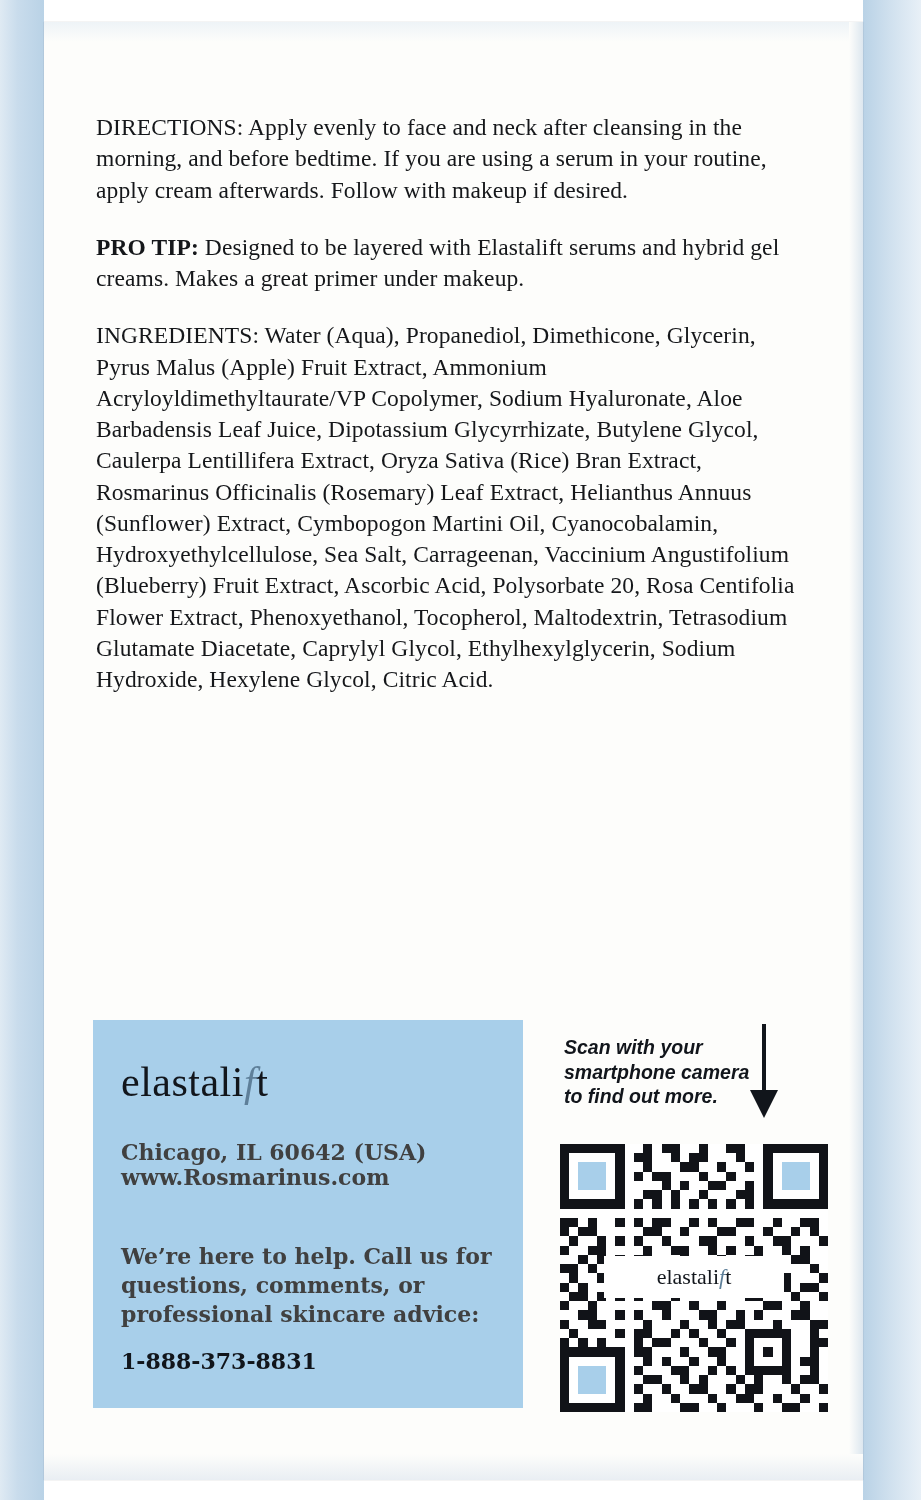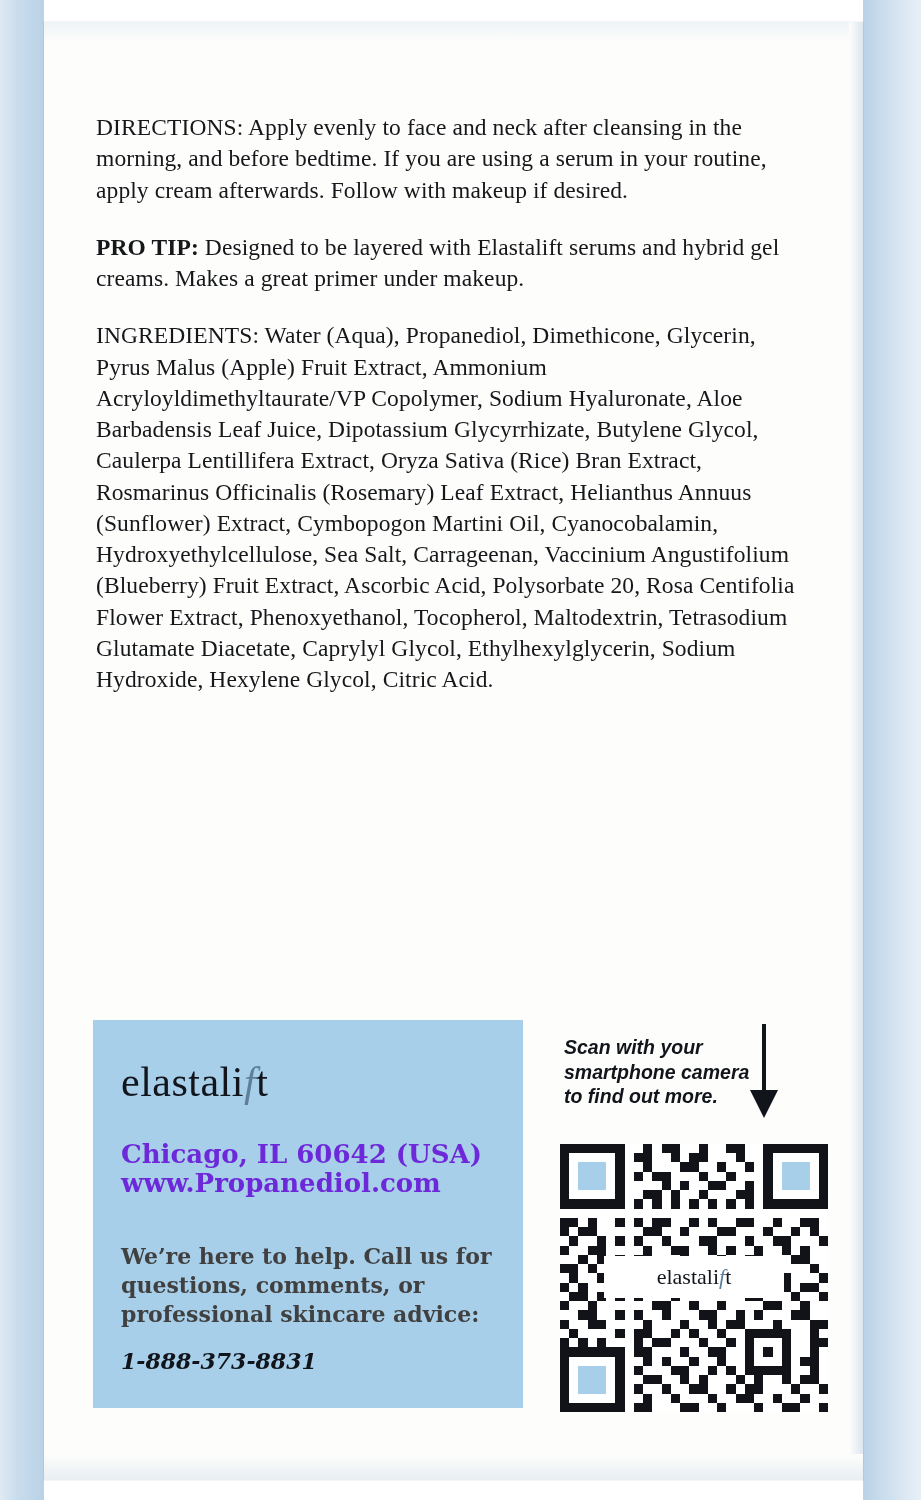--- a/index.html
+++ b/index.html
@@ -108,44 +108,43 @@
     color: #5e7f99;
     font-style: italic;
   }
   .addr {
     position: absolute;
     left: 28px;
     top: 120px;
     width: 390px;
     font-family: "DejaVu Serif", serif;
     font-weight: bold;
-    font-size: 26px;
+    font-size: 22px;
     line-height: 1.12;
-    color: #6d28d9;
+    color: #404040;
   }
   .help {
     position: absolute;
     left: 28px;
     top: 222px;
     width: 392px;
     font-family: "DejaVu Serif", serif;
     font-weight: bold;
     font-size: 22px;
     line-height: 1.32;
     color: #404040;
   }
   .phone {
     position: absolute;
     left: 28px;
     top: 328px;
     font-family: "DejaVu Serif", serif;
     font-weight: bold;
     font-size: 22px;
     color: #11151b;
-    font-style: italic;
   }
 
   
   .scan {
     position: absolute;
     left: 520px;
     top: 1000px;
     width: 190px;
     font-family: Liberation Sans, sans-serif;
     font-style: italic;
@@ -212,21 +211,21 @@
 
 
       <p class="para ingredients">INGREDIENTS: Water (Aqua), Propanediol, Dimethicone, Glycerin, Pyrus Malus (Apple) Fruit Extract, Ammonium Acryloyldimethyltaurate/VP Copolymer, Sodium Hyaluronate, Aloe Barbadensis Leaf Juice, Dipotassium Glycyrrhizate, Butylene Glycol, Caulerpa Lentillifera Extract, Oryza Sativa (Rice) Bran Extract, Rosmarinus Officinalis (Rosemary) Leaf Extract, Helianthus Annuus (Sunflower) Extract, Cymbopogon Martini Oil, Cyanocobalamin, Hydroxyethylcellulose, Sea Salt, Carrageenan, Vaccinium Angustifolium (Blueberry) Fruit Extract, Ascorbic Acid, Polysorbate 20, Rosa Centifolia Flower Extract, Phenoxyethanol, Tocopherol, Maltodextrin, Tetrasodium Glutamate Diacetate, Caprylyl Glycol, Ethylhexylglycerin, Sodium Hydroxide, Hexylene Glycol, Citric Acid.</p>
     </div>
 
     <div class="brandbox">
       <div class="brand-logo"><span>elastali</span><span class="soft">f</span><span>t</span></div>
 
       <div class="addr">
         <div>Chicago, IL 60642 (USA)</div>
-        <div>www.Propanediol.com</div>
+        <div>www.Rosmarinus.com</div>
       </div>
 
       <div class="help">We’re here to help. Call us for questions, comments, or professional skincare advice:</div>
 
       <div class="phone">1-888-373-8831</div>
     </div>
 
     <div class="scan">Scan with your smartphone camera to find out more.</div>
 
     <div class="arrow">

